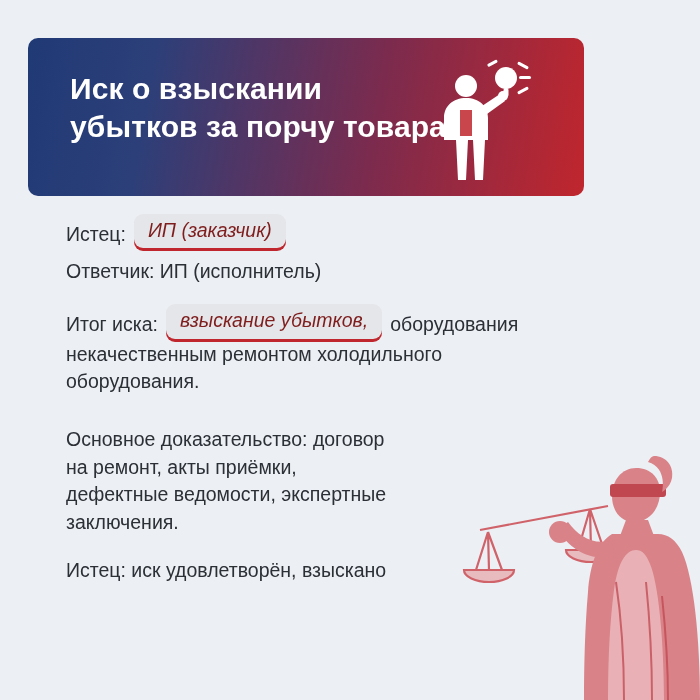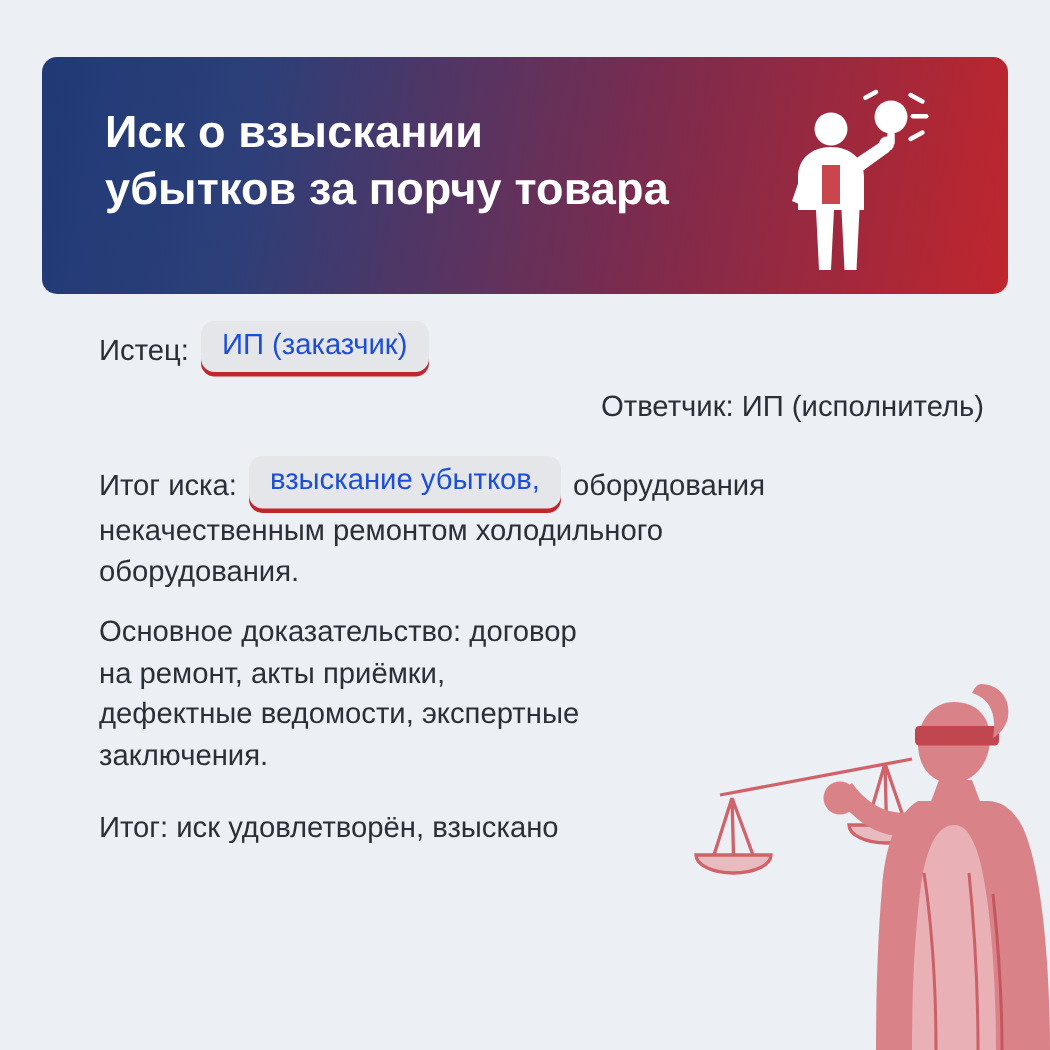--- a/index.html
+++ b/index.html
@@ -20,21 +20,21 @@
     background: #eceff3;
     box-sizing: border-box;
     overflow: hidden;
   }
 
   
   .banner {
     position: absolute;
     left: 28px;
     top: 38px;
-    width: 644px;
+    width: 556px;
     height: 158px;
     border-radius: 10px;
     background: linear-gradient(100deg, #203a76 0%, #2c3f79 22%, #7b2b4e 62%, #c0262d 100%);
     overflow: hidden;
   }
   .banner-title {
     position: absolute;
     left: 42px;
     top: 32px;
     width: 440px;
@@ -81,33 +81,34 @@
     white-space: nowrap;
   }
 
   
   .chip {
     display: inline-block;
     background: #e4e6ea;
     border-radius: 9px;
     padding: 6px 14px 7px;
     box-shadow: 0 3px 0 0 #c0262d;
-    color: #1d4ed8;
+    color: #7f1d1d;
     font-size: 19.5px;
     line-height: 1.1;
     white-space: nowrap;
+    font-style: italic;
   }
   .para {
     white-space: pre-line;
   }
 
   .r-istec { margin-bottom: 10px; }
-  .r-otvet { margin-bottom: 18px; text-align: right; }
+  .r-otvet { margin-bottom: 18px; }
   .r-sut   { margin-bottom: 2px; }
-  .r-sut-cont { margin-bottom: 12px; }
+  .r-sut-cont { margin-bottom: 30px; }
   .r-dok   { margin-bottom: 20px; }
   .r-itog  { margin-bottom: 12px; }
 
   .final {
     display: flex;
     align-items: center;
     gap: 0 14px;
   }
   .final .chip {
     padding: 8px 18px 9px;
@@ -226,18 +227,18 @@
     </div>
 
     <div class="row r-dok">
       <span class="para">Основное доказательство: договор
 на ремонт, акты приёмки,
 дефектные ведомости, экспертные
 заключения.</span>
     </div>
 
     <div class="row r-itog">
-      <span class="line">Итог: иск удовлетворён, взыскано</span>
+      <span class="line">Истец: иск удовлетворён, взыскано</span>
     </div>
 
 
   </div>
 </div>
 
 </body></html>

